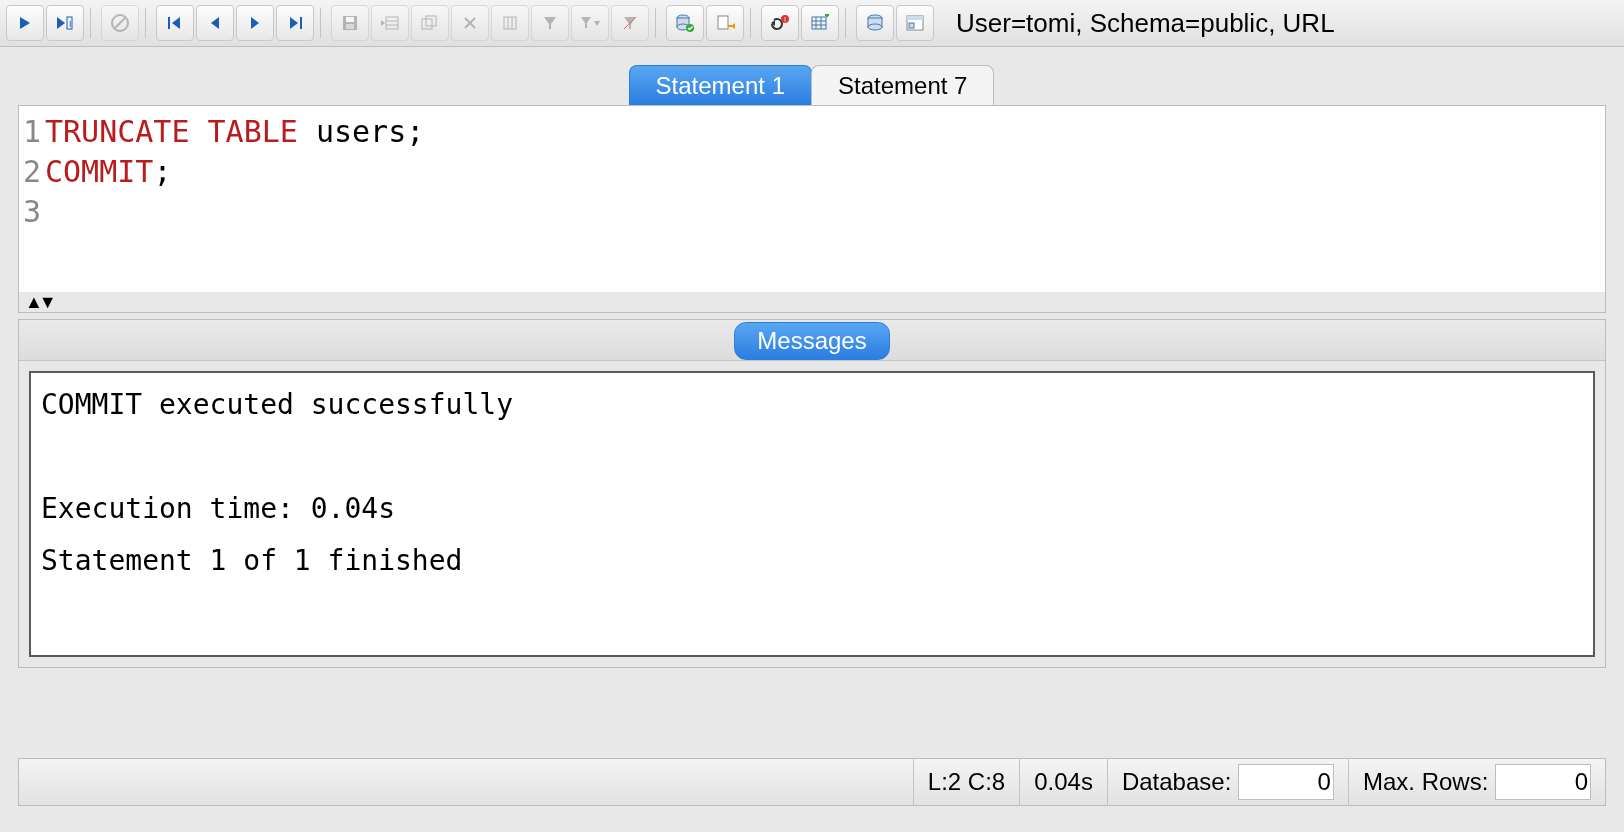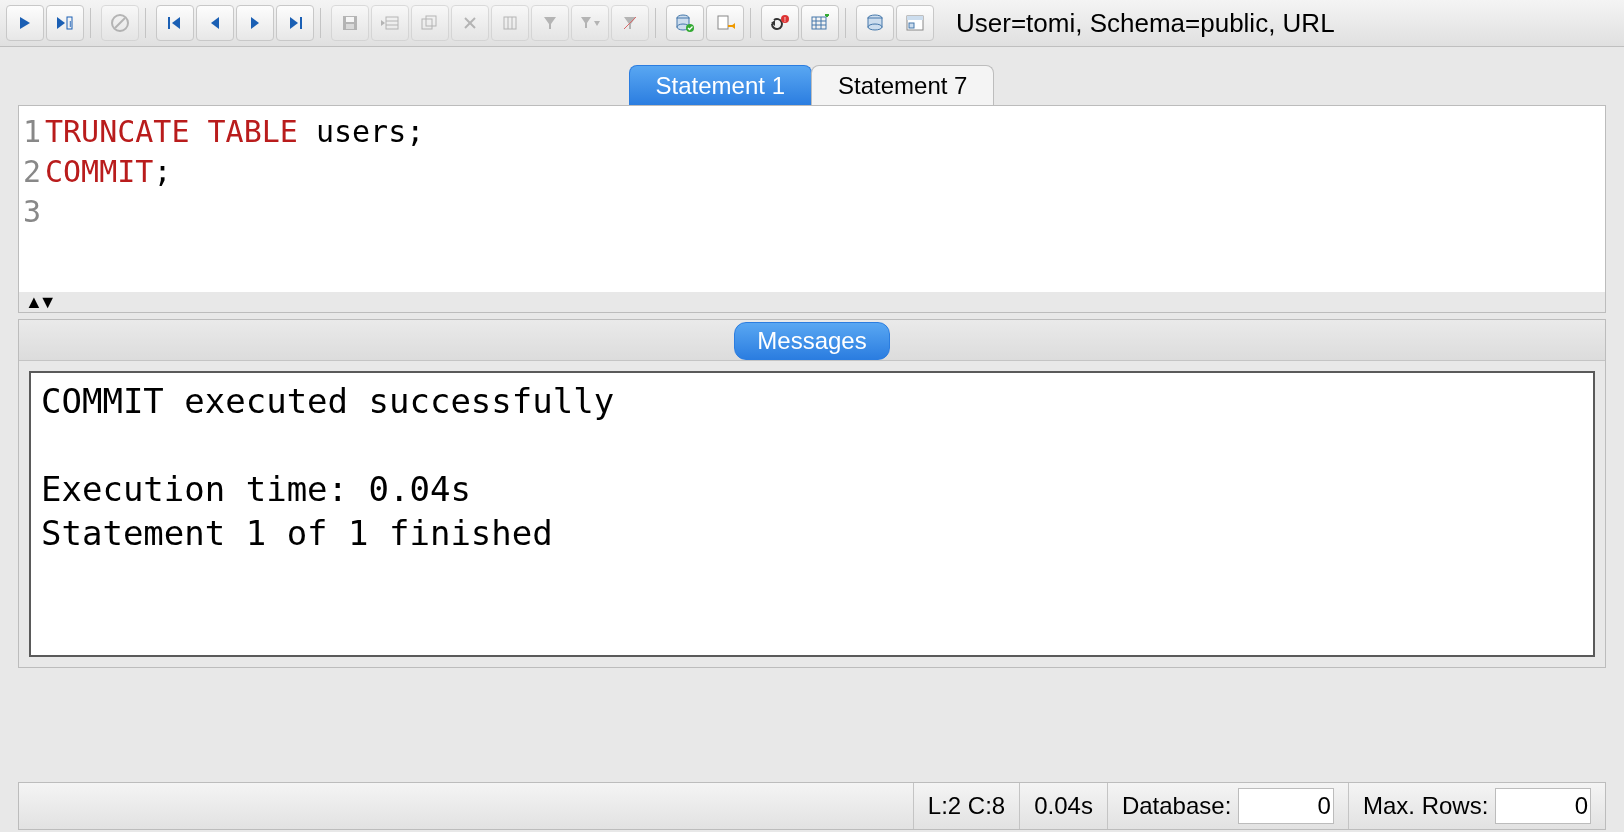--- a/index.html
+++ b/index.html
@@ -26,24 +26,24 @@
 .code{flex:1;padding-left:2px}
 .kw{color:#b91c1c}
 
 
 .splithandle{height:20px;padding-left:6px;font-size:18px;color:#000;background:#e8e8e8;letter-spacing:-4px}
 
 
 .msgwrap{margin:6px 18px 0 18px;border:1px solid #bcbcbc;background:#e8e8e8}
 .msg-tabbar{display:flex;justify-content:center;height:40px;align-items:flex-start;background:linear-gradient(#eaeaea,#dcdcdc);border-bottom:1px solid #c4c4c4}
 .msg-tab{padding:4px 22px;font-size:24px;border:1px solid #2b7de0;border-radius:12px;background:linear-gradient(#59a7f2,#2b7de0);color:#fff;margin-top:2px;cursor:pointer}
-.msgbox{margin:10px;border:2px solid #5a5a5a;background:#fff;height:270px;padding:6px 10px;font-family:"Menlo","Consolas",monospace;font-size:34px;line-height:44px;white-space:pre-wrap;overflow:auto}
-
-
-.status{position:absolute;left:18px;right:18px;bottom:2px;height:46px;border:1px solid #bcbcbc;background:linear-gradient(#f4f4f4,#e2e2e2);display:flex;font-size:24px}
+.msgbox{margin:10px;border:2px solid #5a5a5a;background:#fff;height:270px;padding:6px 10px;font-family:"Menlo","Consolas",monospace;font-size:28px;line-height:52px;white-space:pre-wrap;overflow:auto}
+
+
+.status{position:absolute;left:18px;right:18px;bottom:26px;height:46px;border:1px solid #bcbcbc;background:linear-gradient(#f4f4f4,#e2e2e2);display:flex;font-size:24px}
 .status .cell{padding:0 14px;border-left:1px solid #c4c4c4;height:100%;display:flex;align-items:center}
 .status .spacer{flex:1}
 .status input{width:90px;height:32px;font-size:24px;text-align:right;border:1px solid #bcbcbc;background:#fff}
 
 svg{pointer-events:none}
 </style>
 </head>
 <body>
 
 <div class="toolbar">

